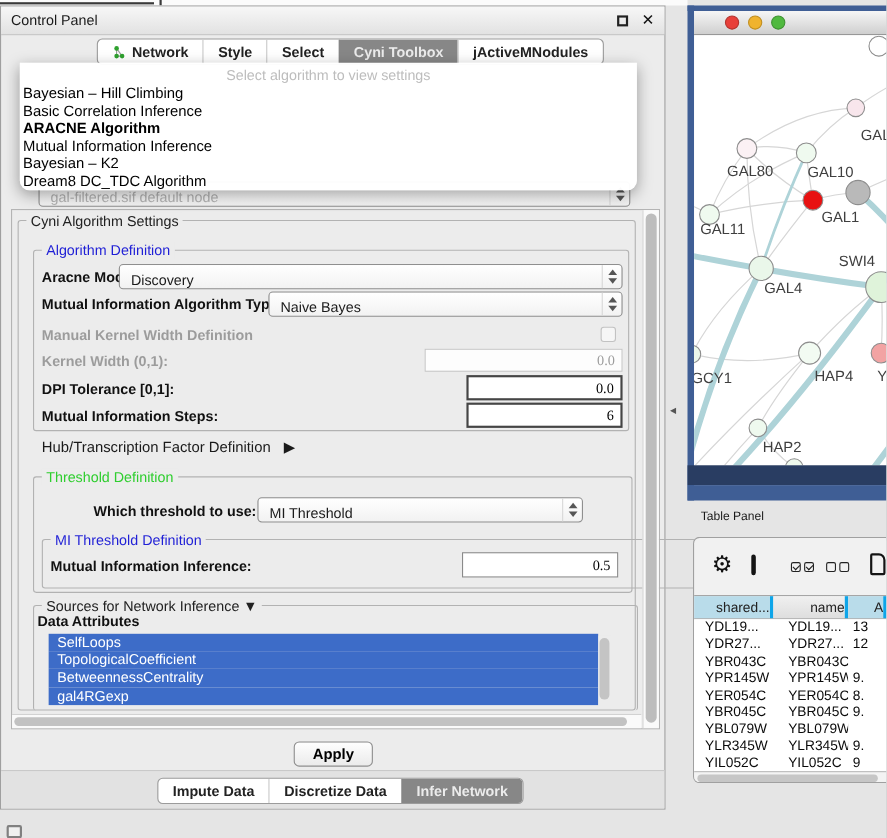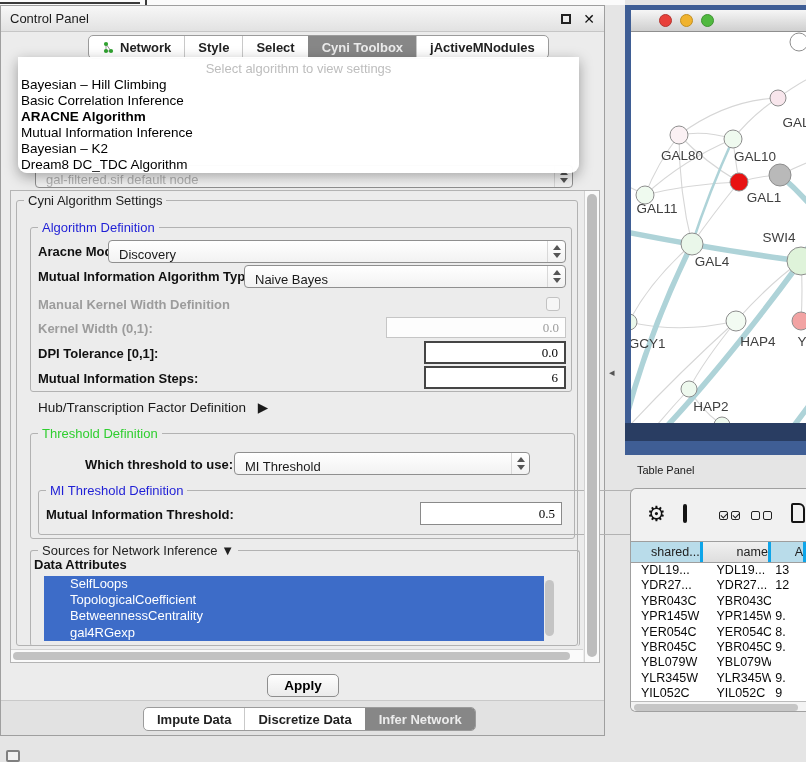--- a/index.html
+++ b/index.html
@@ -32,21 +32,21 @@
   .grp{position:absolute;border:1px solid #b2b2b2;border-radius:3px}
   .leg{position:absolute;top:-8px;left:7px;background:#ececec;padding:0 4px;font-size:13px;color:#222;white-space:nowrap}
   .leg.blue{color:var(--title-blue,#1f1fd6)}
   .leg.green{color:var(--title-green,#2fce2f)}
   .lbl{position:absolute;font-weight:bold;font-size:13px;color:#111;white-space:nowrap}
   .lbl.dis{color:#9c9c9c}
   .inp{position:absolute;background:#fff;border:1px solid #8a8a8a;text-align:right;padding-right:6px;font-size:13px;font-family:Liberation Serif, serif;color:#000}
   .inp.strong{border:2px solid #454545}
   .inp.dis{border:1px solid #c6c6c6;color:#9c9c9c;background:#fdfdfd}
   .chk{position:absolute;width:14px;height:14px;border:1px solid #c2c2c2;border-radius:3px;background:#f6f6f6}
-  .attr-item{height:16.2px;line-height:16.2px;background:var(--sel,#3d6cc8);color:#fff;font-size:13px;padding-left:26px}
+  .attr-item{height:16.2px;line-height:16.2px;background:var(--sel,#3d6cc8);color:#fff;font-size:13px;padding-left:8px}
   .sb-v{position:absolute;background:#fafafa;border-left:1px solid #d2d2d2}
   .sb-h{position:absolute;background:#fafafa;border-top:1px solid #d2d2d2}
   .thumb{position:absolute;background:#bdbdbd;border-radius:6px}
   .applybtn{position:absolute;left:267px;top:674px;width:72px;height:23px;border:1px solid #8e8e8e;border-radius:5px;background:linear-gradient(#fefefe,#ebebeb);font-weight:bold;font-size:13.5px;font-family:inherit}
   
   .netbar{position:absolute;left:631px;top:10px;width:175px;height:22px;background:linear-gradient(#f6f6f6,#cfcfcf);border-bottom:1px solid #8f8f8f;display:flex;align-items:center;gap:8px;padding-left:28px}
   .light{width:13px;height:13px;border-radius:50%;border:1px solid}
   .netsvg{position:absolute;left:631px;top:32px;width:175px;height:391px;background:#fff}
   
   .tpbox{position:absolute;left:630px;top:488px;width:176px;height:224px;background:#f1f1f1;border:1px solid #a0a0a0;border-right:none;border-radius:6px 0 0 6px;overflow:hidden}
@@ -154,21 +154,21 @@
   <div class="combo" style="left:234px;top:452px;width:296px;height:23px">
     <span>MI Threshold</span>
     <span class="stepper">
         <span class="tri-up"></span>
         <span class="tri-dn"></span>
       </span>
   </div>
   <div class="grp" style="left:38px;top:490px;width:595px;height:45px">
     <span class="leg blue">MI Threshold Definition</span>
   </div>
-  <span class="lbl" style="left:46px;top:507px">Mutual Information Threshold:</span>
+  <span class="lbl" style="left:46px;top:507px">Mutual Information Inference:</span>
   <input class="inp" style="left: 420px; top: 502px; width: 142px; height: 23px;" readonly="" value="0.5">
 
   <div class="grp" style="left:30px;top:550px;width:550px;height:96px;border-bottom:none">
     <span class="leg">
       <span>Sources for Network Inference</span>
       <span>▼</span>
     </span>
   </div>
   <span class="lbl" style="left:34px;top:557px">Data Attributes</span>
   <div class="abs" style="left:44px;top:576px;width:500px;height:70px;overflow:hidden" id="attr-list">

